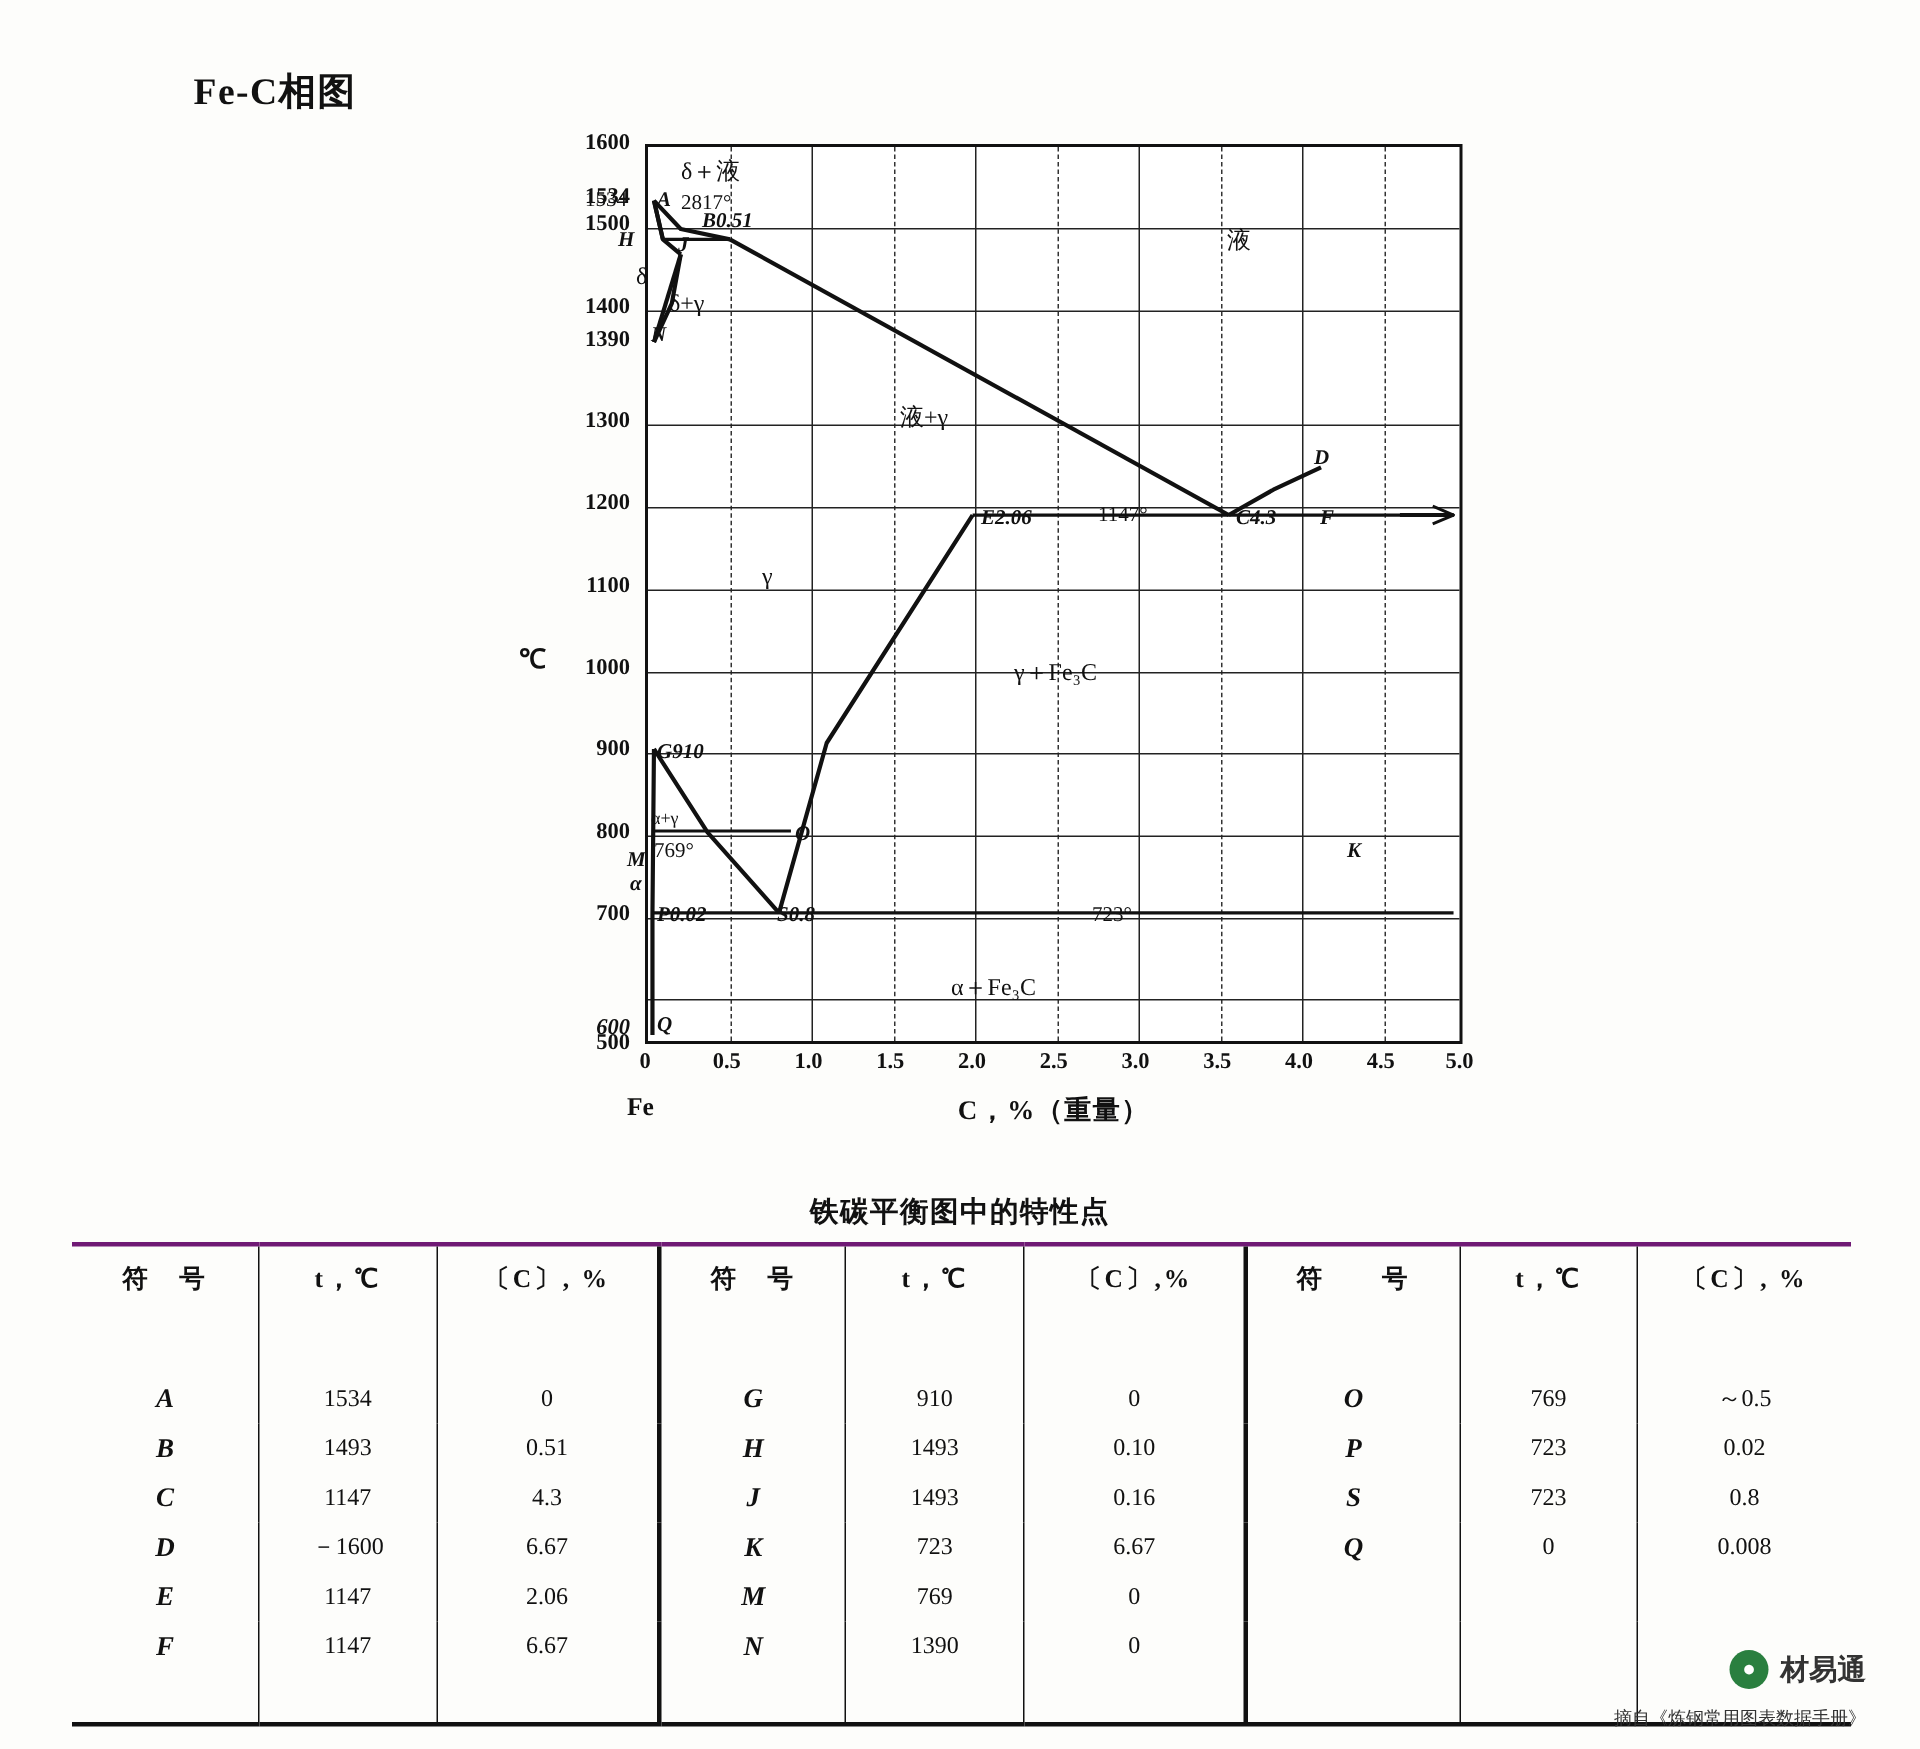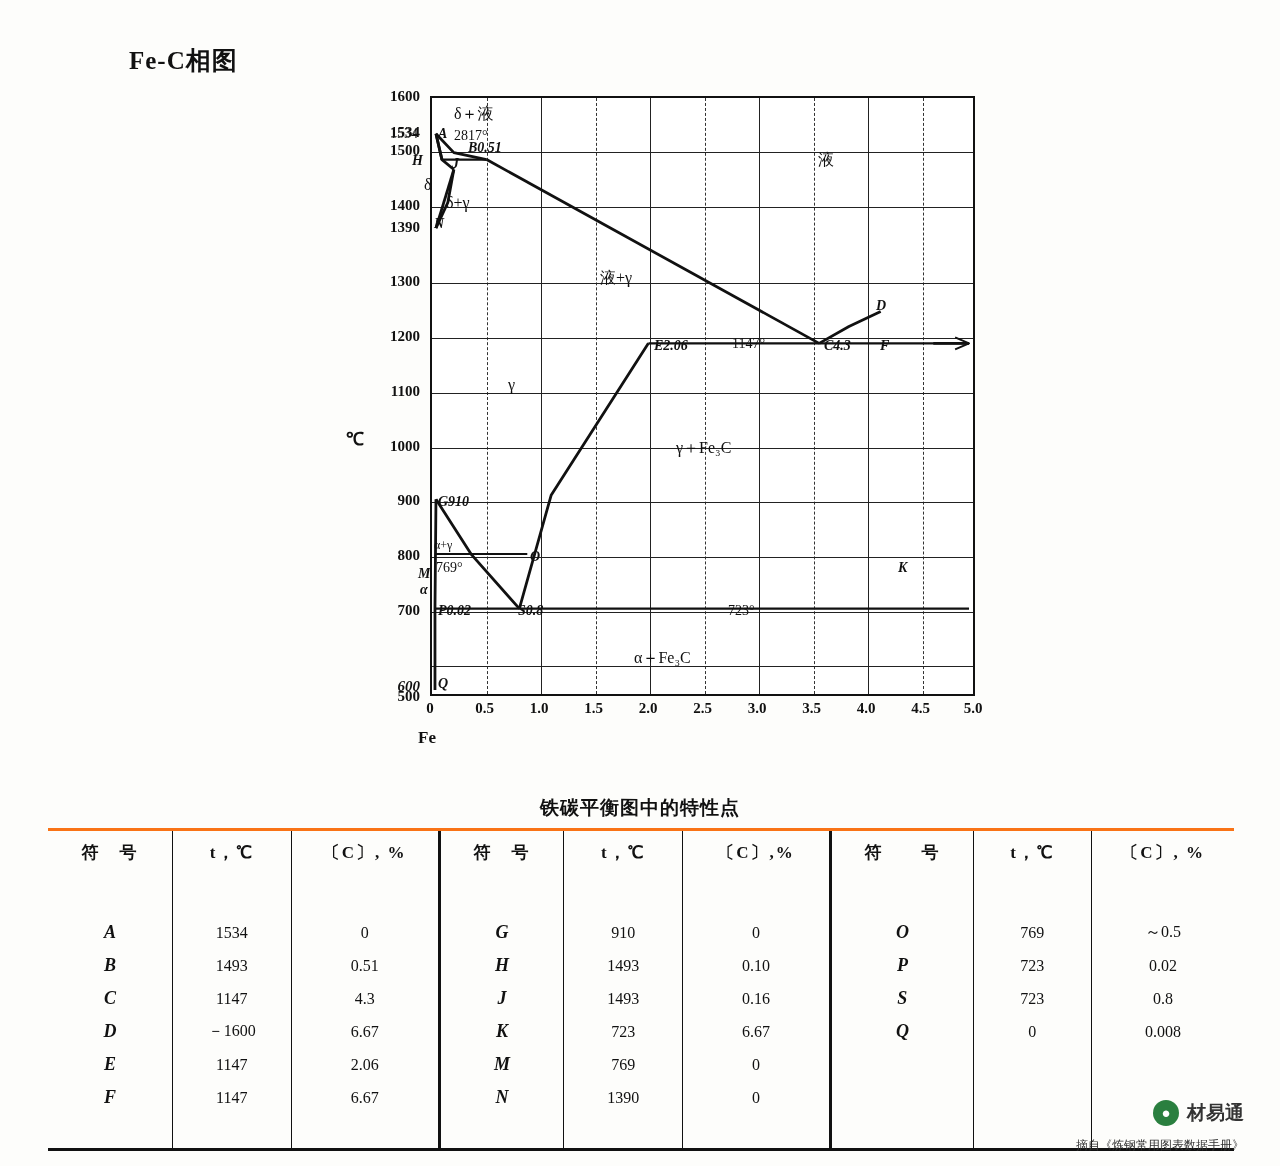--- a/index.html
+++ b/index.html
@@ -45,21 +45,21 @@
   .region{position:absolute;font-size:16px;white-space:nowrap;}
   svg.curves{position:absolute;left:0;top:0;width:100%;height:100%;overflow:visible;}
 
   
   #table-title{position:absolute;left:0;right:0;top:795px;text-align:center;
     font-size:19px;font-weight:bold;letter-spacing:1px;}
   #table-wrap{position:absolute;left:48px;top:828px;width:1186px;}
   table{border-collapse:collapse;width:100%;font-size:16px;}
   th,td{text-align:center;padding:4px 2px;}
   thead th{font-weight:bold;font-size:17px;padding:10px 2px;letter-spacing:2px;}
-  .thickline-top{border-top:3px solid #f97316;}
+  .thickline-top{border-top:3px solid #701a75;}
   .thickline-bot{border-bottom:3px solid #111;}
   .vline{border-left:1px solid #111;}
   .vline-thick{border-left:3px solid #111;}
   tbody td{height:25px;font-size:16px;}
   tbody td.sym{font-weight:bold;font-style:italic;font-size:18px;}
 
   
   #watermark{position:absolute;right:36px;bottom:40px;display:flex;align-items:center;gap:8px;}
   #wm-logo{width:26px;height:26px;border-radius:50%;background:#2a7f3f;color:#fff;
     font-size:15px;display:flex;align-items:center;justify-content:center;}
@@ -190,20 +190,21 @@
     <div class="xtick" style="left:218px;">2.0</div>
     <div class="xtick" style="left:272.5px;">2.5</div>
     <div class="xtick" style="left:327px;">3.0</div>
     <div class="xtick" style="left:381.5px;">3.5</div>
     <div class="xtick" style="left:436px;">4.0</div>
     <div class="xtick" style="left:490.5px;">4.5</div>
     <div class="xtick" style="left:543px;">5.0</div>
   </div>
 
   <div id="fe-label">Fe</div>
+  <div id="xaxis-title">C，%（重量）</div>
 </div>
 
 <div id="table-title">铁碳平衡图中的特性点</div>
 
 <div id="table-wrap">
   <table>
     <thead>
       <tr class="hdrrow">
         <th class="thickline-top" style="width:10.5%">符　号</th>
         <th class="thickline-top vline" style="width:10%">t，℃</th>

